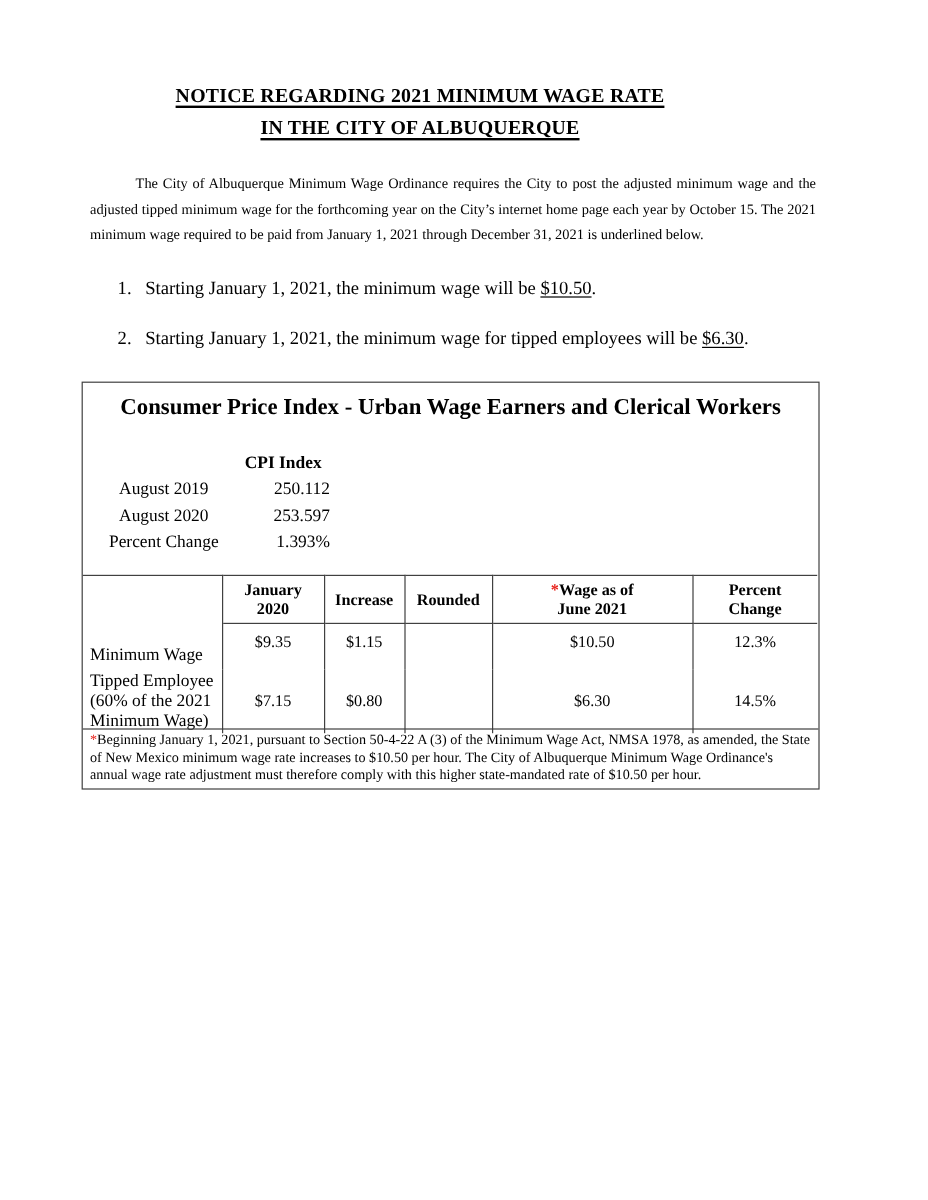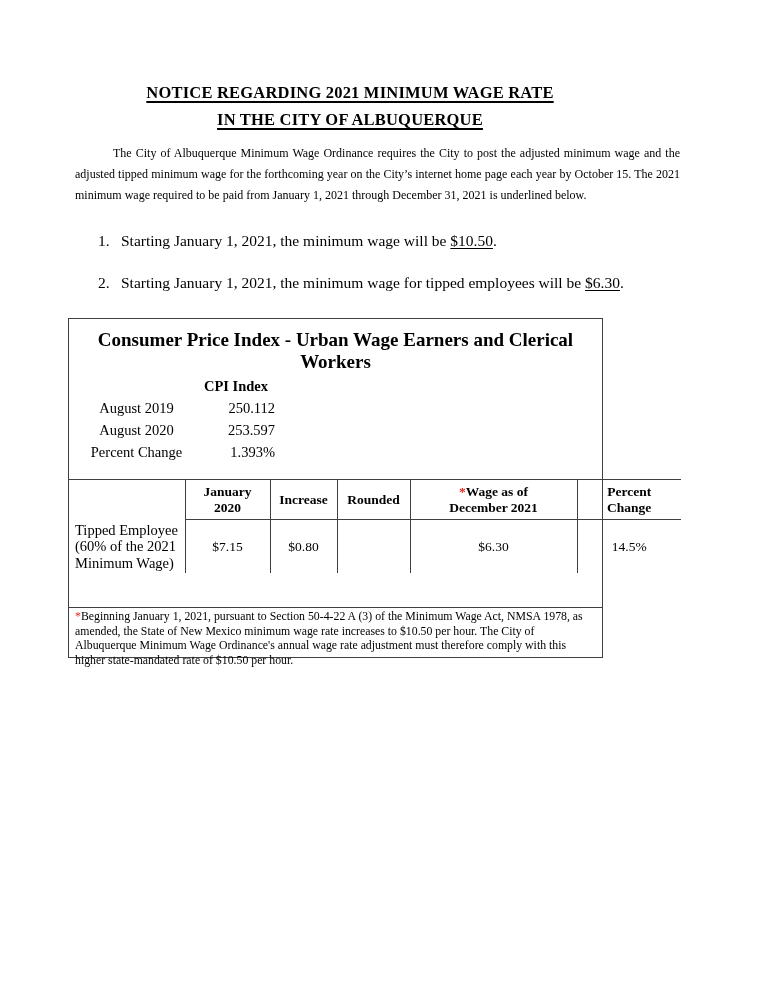--- a/index.html
+++ b/index.html
@@ -5,21 +5,21 @@
   * { margin:0; padding:0; box-sizing:border-box; }
   html, body { background:#ffffff; }
   .page {
     position:relative; width:773px; height:1000px;
     background:#ffffff; color:#000;
     font-family:"Liberation Serif", serif;
     overflow:hidden;
   }
   
   .doc-title {
-    position:absolute; top:79px; left:75px; width:550px;
+    position:absolute; top:66px; left:75px; width:550px;
     text-align:center; font-weight:bold; font-size:16.5px; line-height:27px;
     letter-spacing:0.2px;
   }
   .doc-title .tline {
     display:inline-block;
     text-decoration:underline;
     text-decoration-thickness:1.5px;
     text-underline-offset:3px;
   }
   
@@ -33,21 +33,21 @@
     position:absolute; left:98px; width:582px;
     font-size:15.5px; line-height:20px;
     display:flex;
   }
   .list-item .num { width:23px; flex:0 0 23px; }
   #list-item-1 { top:231px; }
   #list-item-2 { top:273px; }
   .amount { text-decoration:underline; text-underline-offset:2px; }
   
   .table-box {
-    position:absolute; top:318px; left:68px; width:535px; height:340px;
+    position:absolute; top:318px; left:68px; width:615px; height:340px;
     border:1.5px solid #404040;
   }
   .tbl-title {
     position:absolute; top:10px; left:0; width:100%;
     text-align:center; font-weight:bold; font-size:19px;
   }
   .cpi-block {
     position:absolute; top:56px; left:7px;
     font-size:14.5px; line-height:22px;
   }
@@ -147,29 +147,37 @@
         <tr>
           <th class="rowhead first-col"></th>
           <th>
             <span class="hline">January</span>
             <span class="hline">2020</span>
           </th>
           <th>Increase</th>
           <th>Rounded</th>
           <th>
             <span class="hline"><span class="red-ast">*</span><span>Wage as of</span></span>
-            <span class="hline">December 2021</span>
+            <span class="hline">June 2021</span>
           </th>
           <th class="last-col">
             <span class="hline">Percent</span>
             <span class="hline">Change</span>
           </th>
         </tr>
       </thead>
       <tbody>
+        <tr class="r1">
+          <td class="rowlabel first-col">Minimum Wage</td>
+          <td>$9.35</td>
+          <td>$1.15</td>
+          <td></td>
+          <td>$10.50</td>
+          <td class="last-col">12.3%</td>
+        </tr>
         <tr class="r2">
           <td class="rowlabel first-col">Tipped Employee (60% of the 2021 Minimum Wage)</td>
           <td>$7.15</td>
           <td>$0.80</td>
           <td></td>
           <td>$6.30</td>
           <td class="last-col">14.5%</td>
         </tr>
       </tbody>
     </table>

